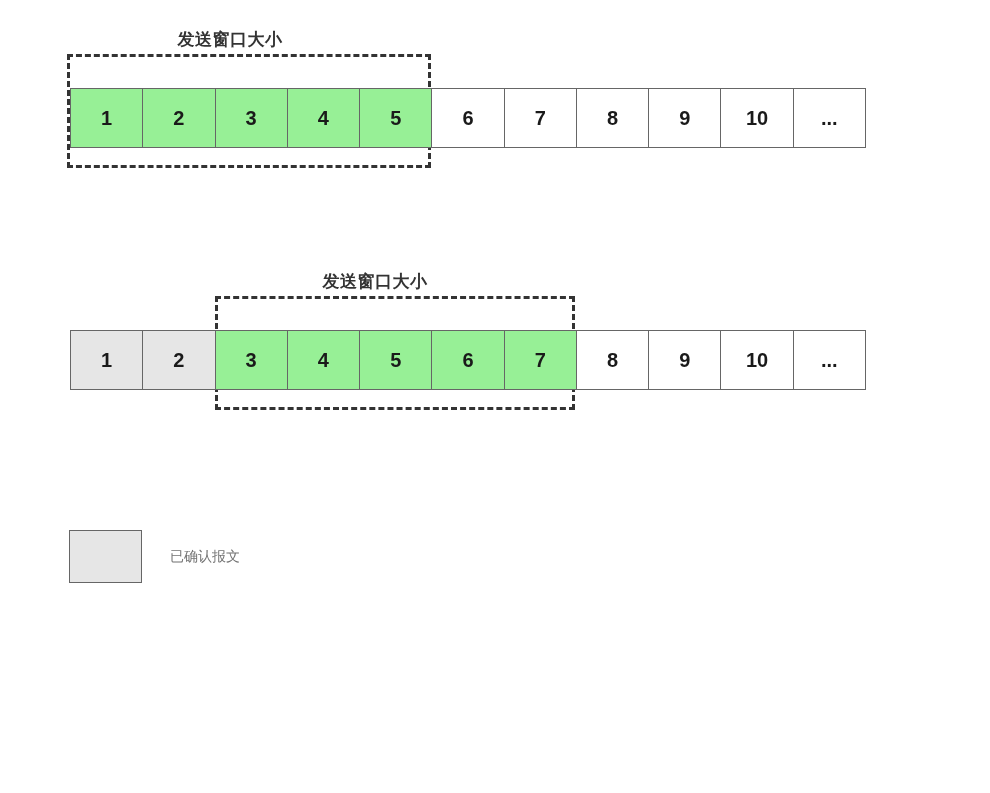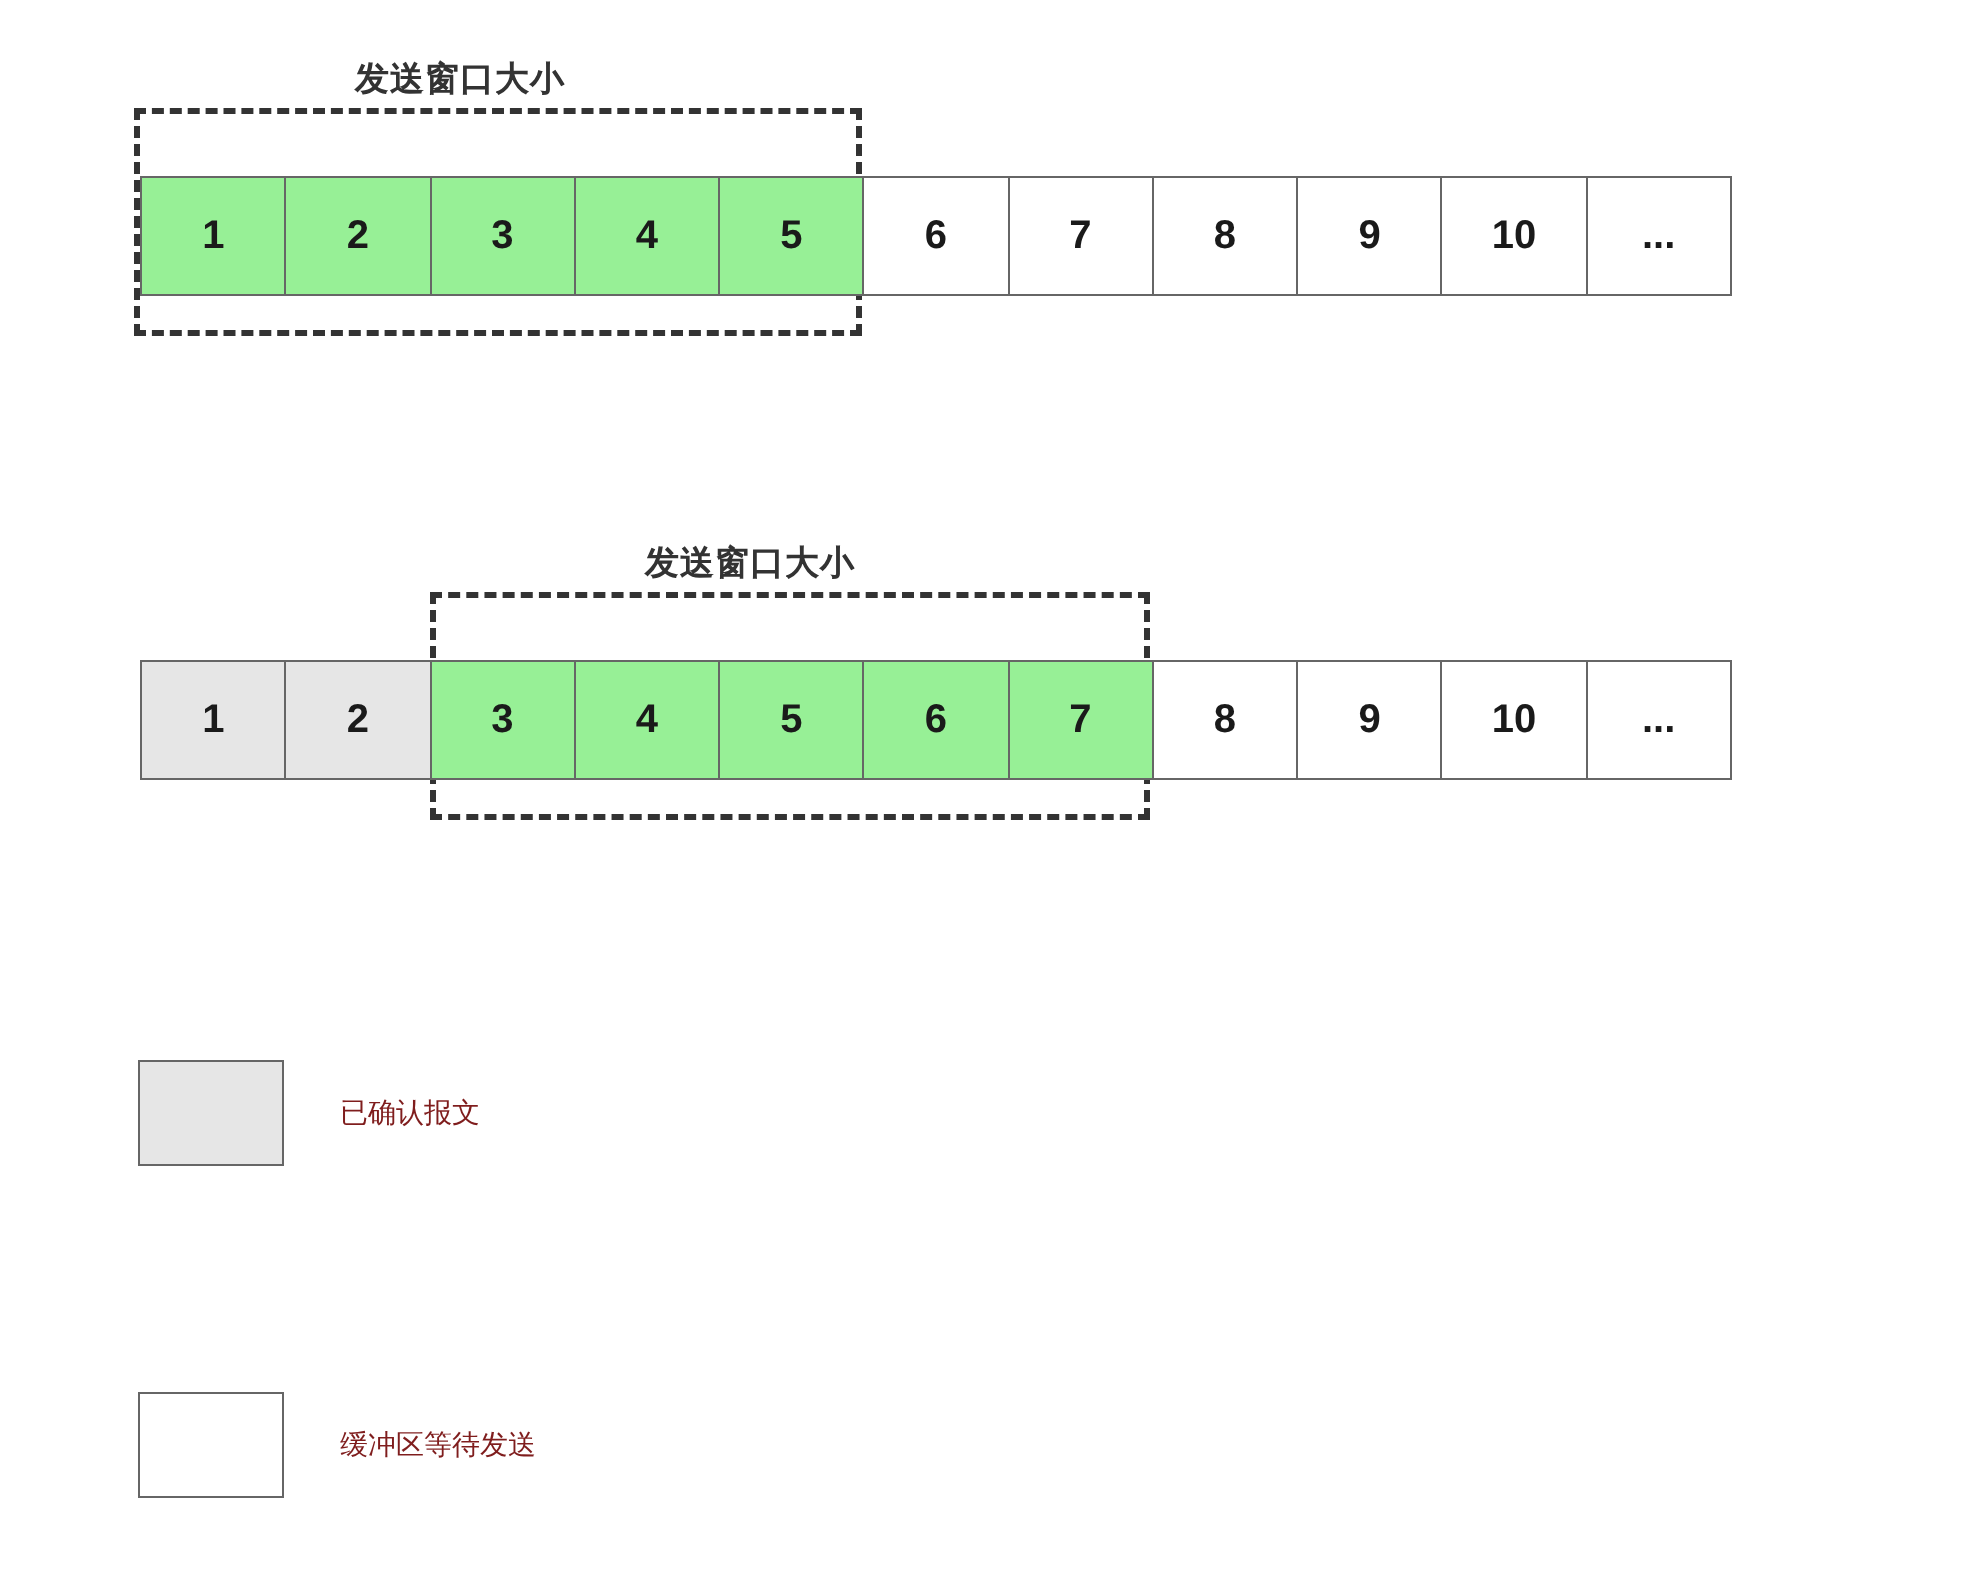--- a/index.html
+++ b/index.html
@@ -75,21 +75,21 @@
     width: 73px;
     height: 53px;
     border: 1px solid #666666;
   }
   .legend-swatch.acked    { background: #e6e6e6; }
   .legend-swatch.sendable { background: #97f096; }
   .legend-swatch.buffer   { background: #ffffff; }
   .legend-label {
     margin-left: 28px;
     font-size: 14px;
-    color: #7f1d1d;
+    color: #737373;
     white-space: nowrap;
   }
 </style>
 </head>
 <body>
 
 <div class="canvas">
 
   <div class="win-title" style="left:230px; top:28px;">发送窗口大小</div>
 
@@ -126,18 +126,14 @@
     <div class="cell buffer">10</div>
     <div class="cell buffer">...</div>
   </div>
 
   <div class="legend-row" style="left:69px; top:530px;">
     <div class="legend-swatch acked"></div>
     <div class="legend-label">已确认报文</div>
   </div>
 
 
-  <div class="legend-row" style="left:69px; top:696px;">
-    <div class="legend-swatch buffer"></div>
-    <div class="legend-label">缓冲区等待发送</div>
-  </div>
 
 </div>
 
 </body></html>

